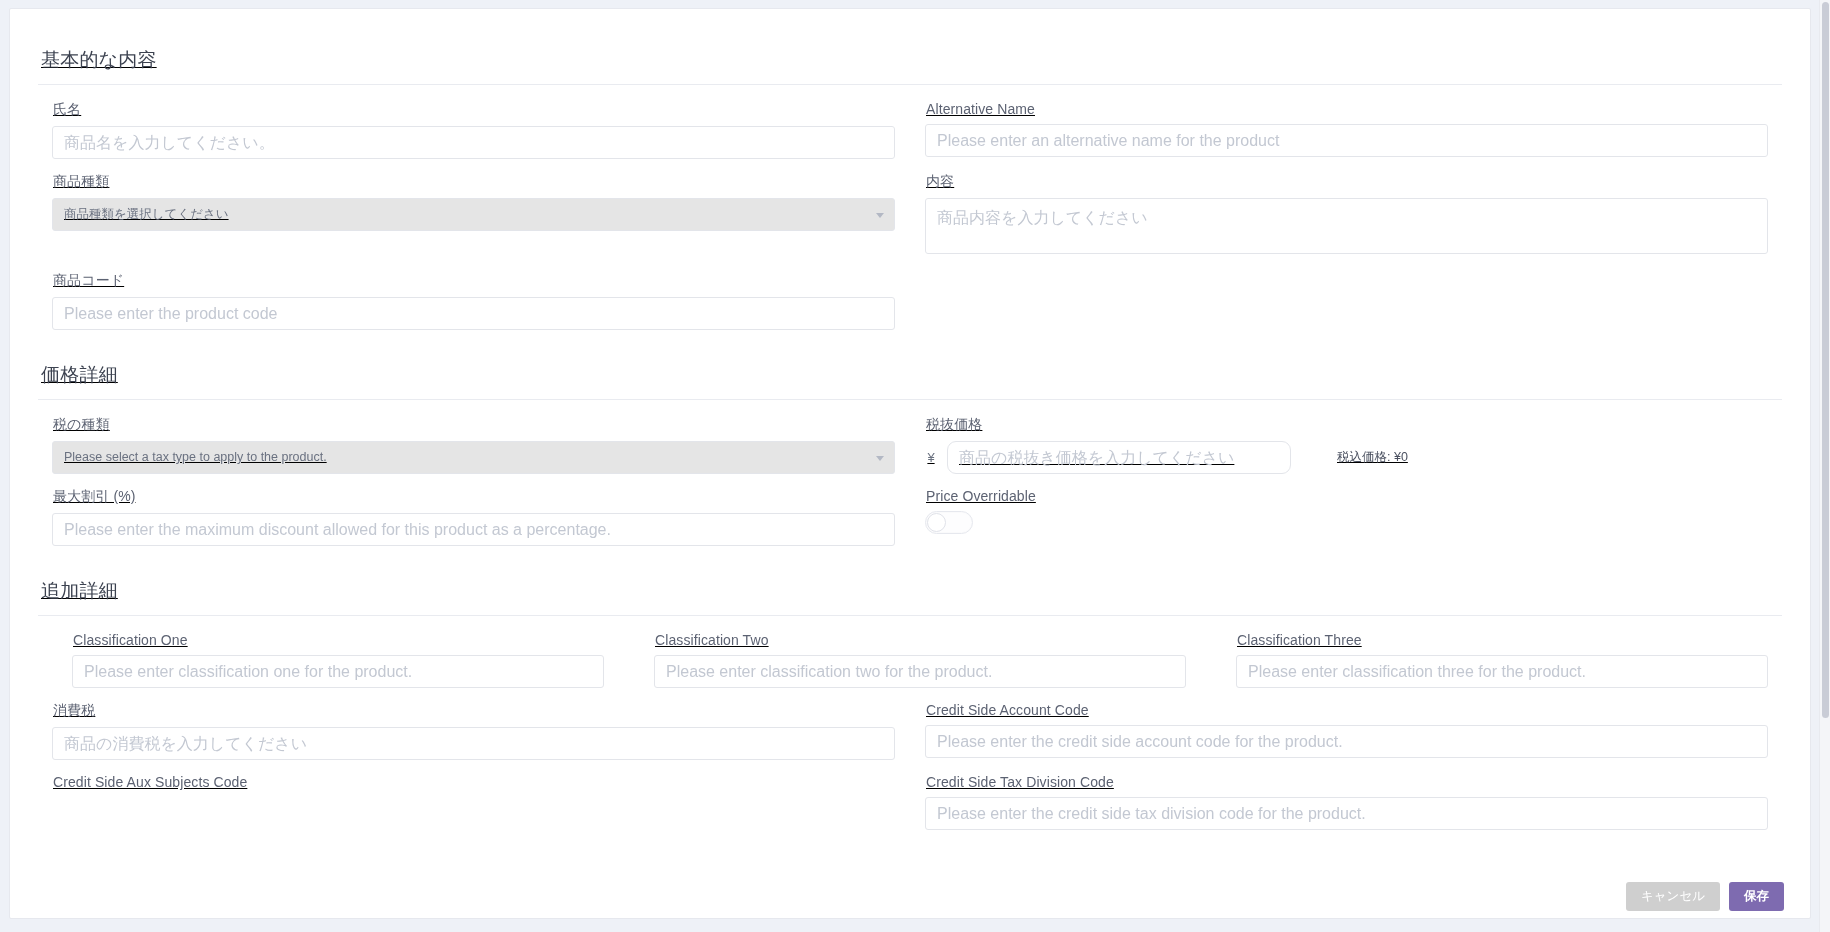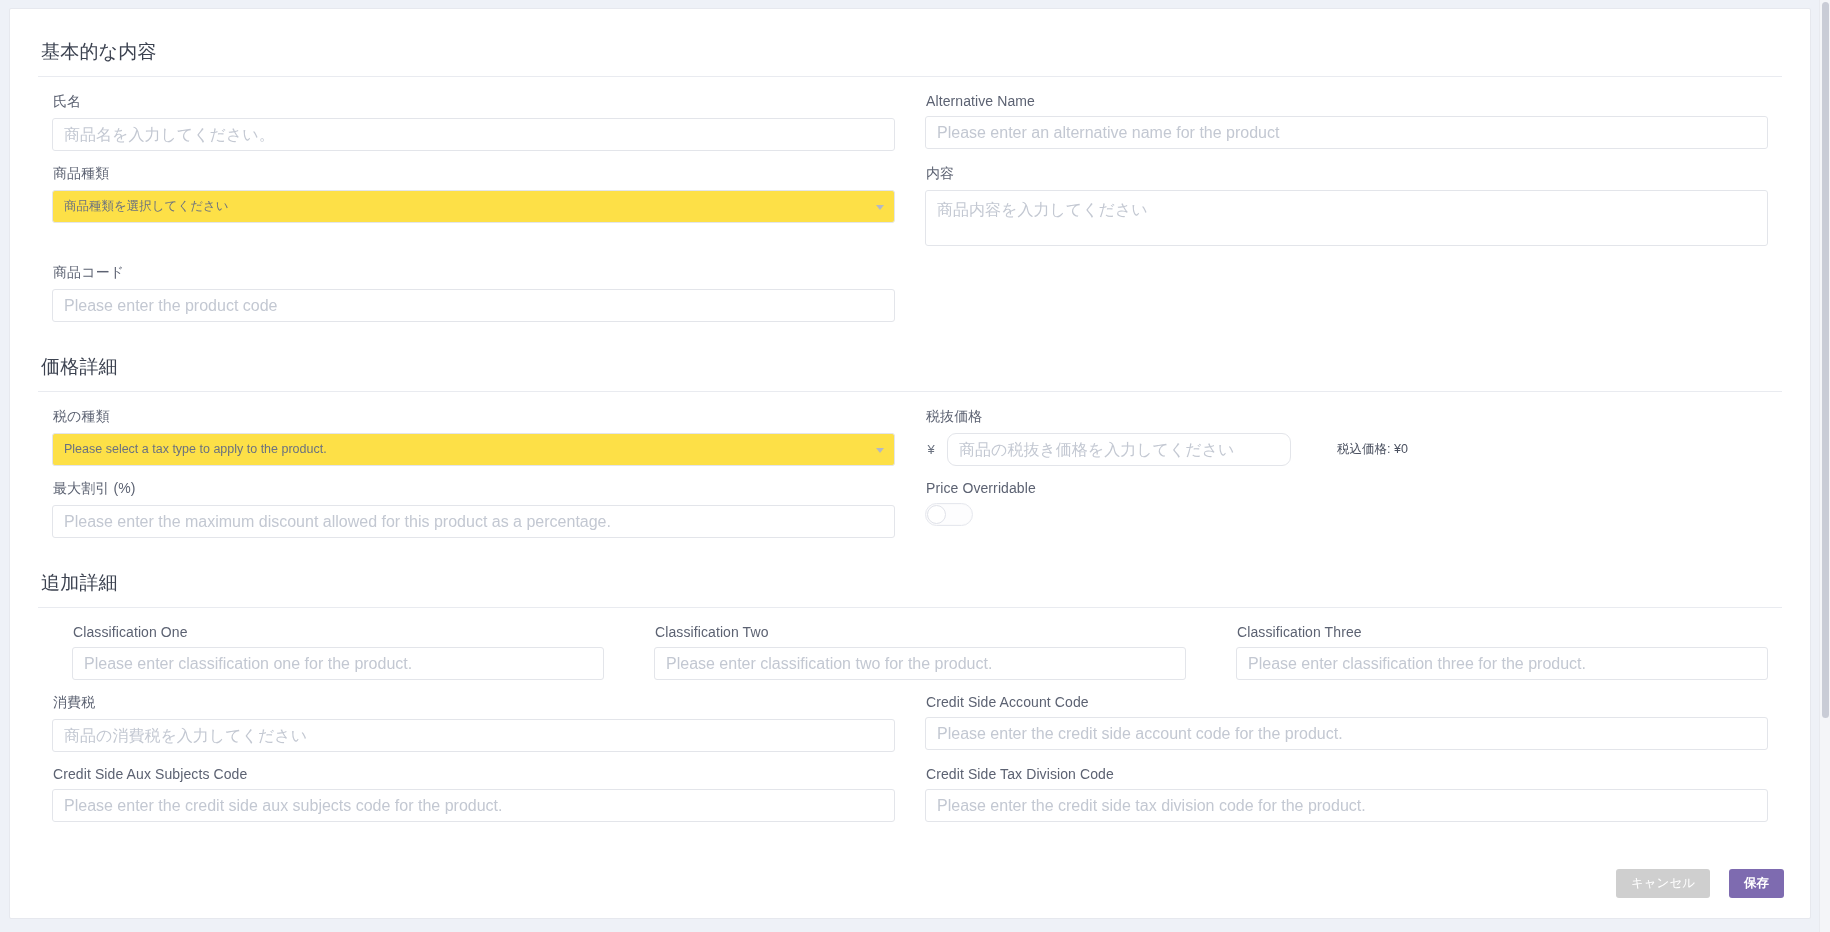--- a/index.html
+++ b/index.html
@@ -21,21 +21,21 @@
     position: absolute;
     left: 9px;
     top: 8px;
     width: 1802px;
     height: 911px;
     background: #ffffff;
     border: 1px solid #e6e8ee;
     border-radius: 2px;
     overflow: hidden;
   }
-  .card-inner { padding: 8px 28px; }
+  .card-inner { padding: 16px 28px; text-decoration: underline; }
 
   
   .section-head {
     font-size: 19px;
     color: #3c4250;
     font-weight: 400;
     padding: 22px 0 11px 3px;
     border-bottom: 1px solid #e9ebf0;
     margin: 0 0 16px 0;
     letter-spacing: .2px;
@@ -80,21 +80,21 @@
     line-height: 1.35;
     padding-top: 8px;
     resize: none;
   }
 
   
   .select-wrap { position: relative; width: 100%; }
   .select-box {
     width: 100%;
     height: 33px;
-    background: #fde047;
+    background: #e5e5e5;
     border: 1px solid #e3e5ea;
     border-radius: 3px;
     padding: 0 28px 0 11px;
     font-size: 12.5px;
     color: #6a7180;
     line-height: 31px;
     display: block;
     white-space: nowrap;
     overflow: hidden;
     text-overflow: ellipsis;
@@ -151,23 +151,23 @@
     width: 19px; height: 19px;
     border-radius: 50%;
     background: #ffffff;
     border: 1px solid #e0e2e9;
   }
 
   
   .footer {
     position: absolute;
     right: 26px;
-    bottom: 20px;
+    bottom: 7px;
     display: flex;
-    gap: 19px;
+    gap: 9px;
     align-items: center;
   }
   .btn {
     height: 29px;
     border: none;
     border-radius: 3px;
     font-size: 12.5px;
     font-family: inherit;
     cursor: pointer;
     padding: 0 15px;
@@ -321,21 +321,20 @@
           <label class="lbl">Credit Side Account Code</label>
           <input class="ctrl" type="text" placeholder="Please enter the credit side account code for the product." style="">
         </div>
       </div>
     </div>
 
     <div class="row">
       <div class="col">
         <div class="field">
           <label class="lbl">Credit Side Aux Subjects Code</label>
-          <input class="ctrl" type="text" placeholder="Please enter the credit side aux subjects code for the product." style="">
         </div>
       </div>
       <div class="col">
         <div class="field">
           <label class="lbl">Credit Side Tax Division Code</label>
           <input class="ctrl" type="text" placeholder="Please enter the credit side tax division code for the product." style="">
         </div>
       </div>
     </div>
 

